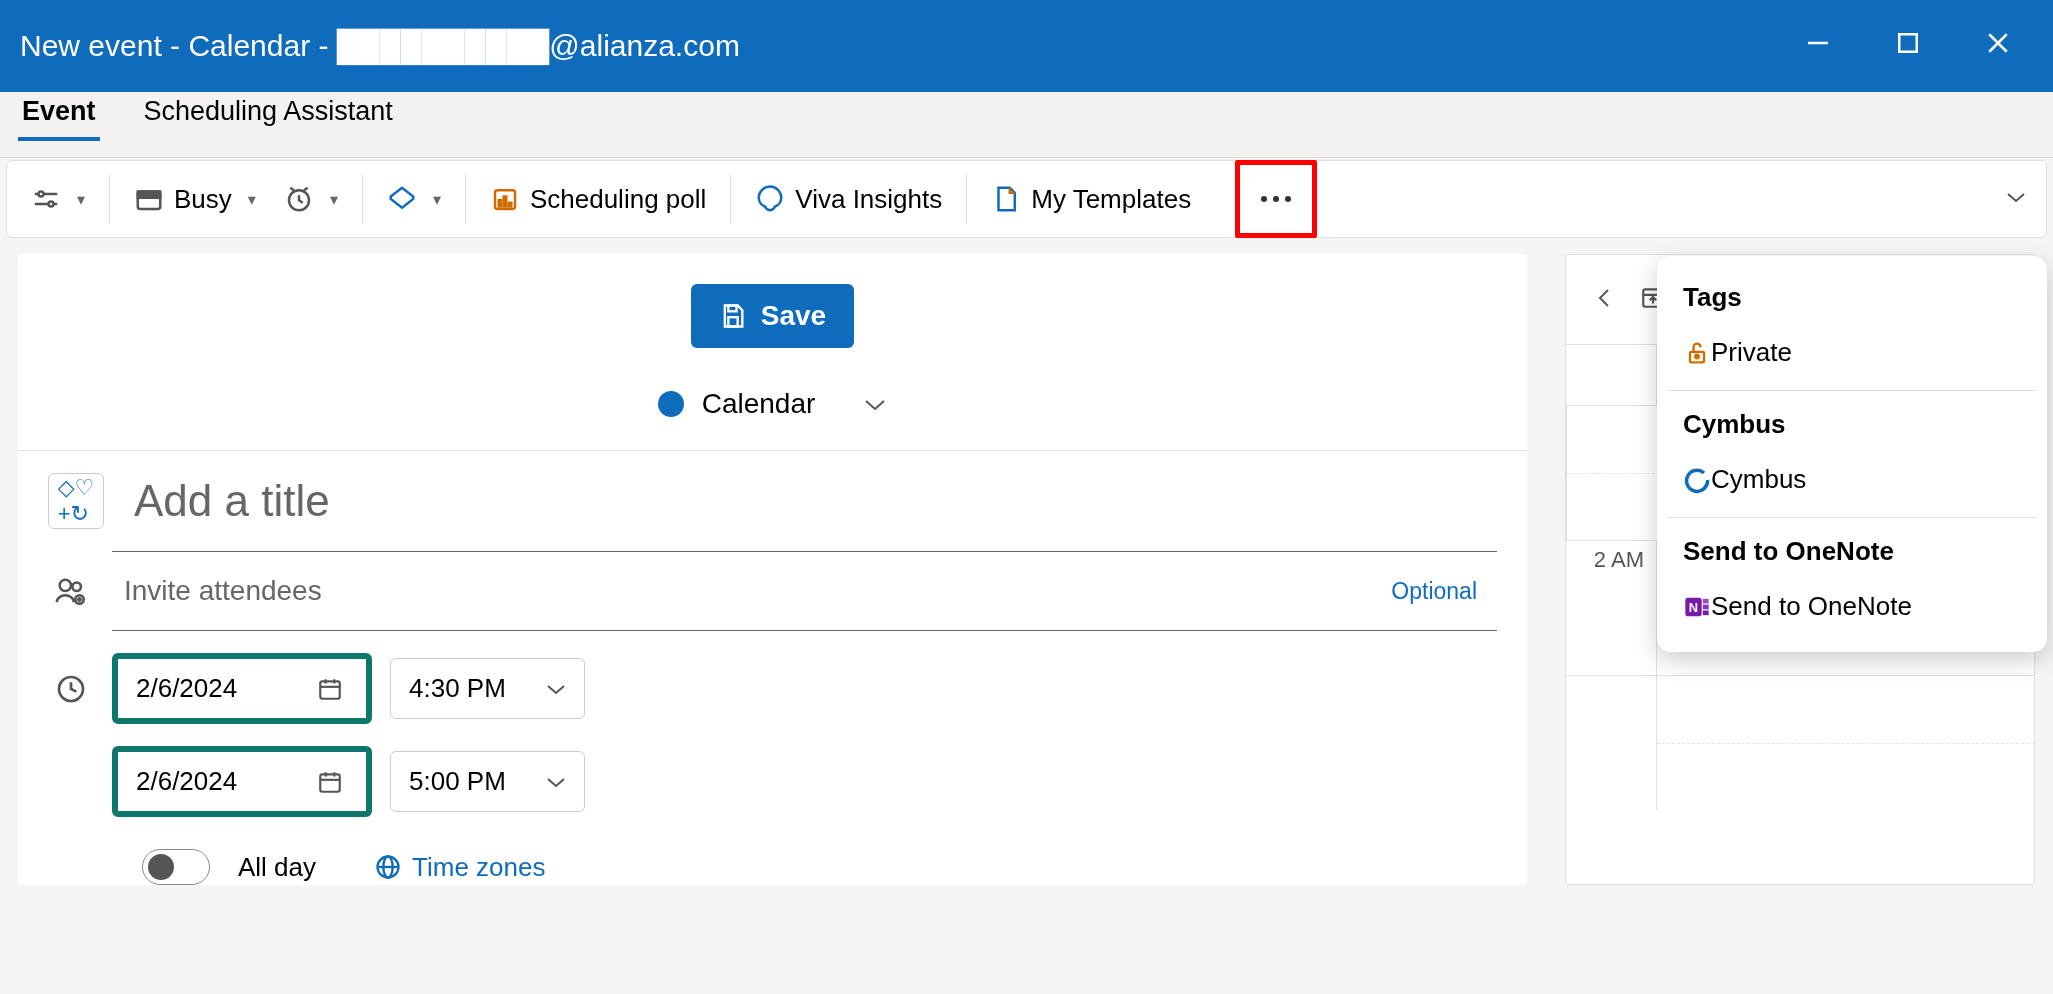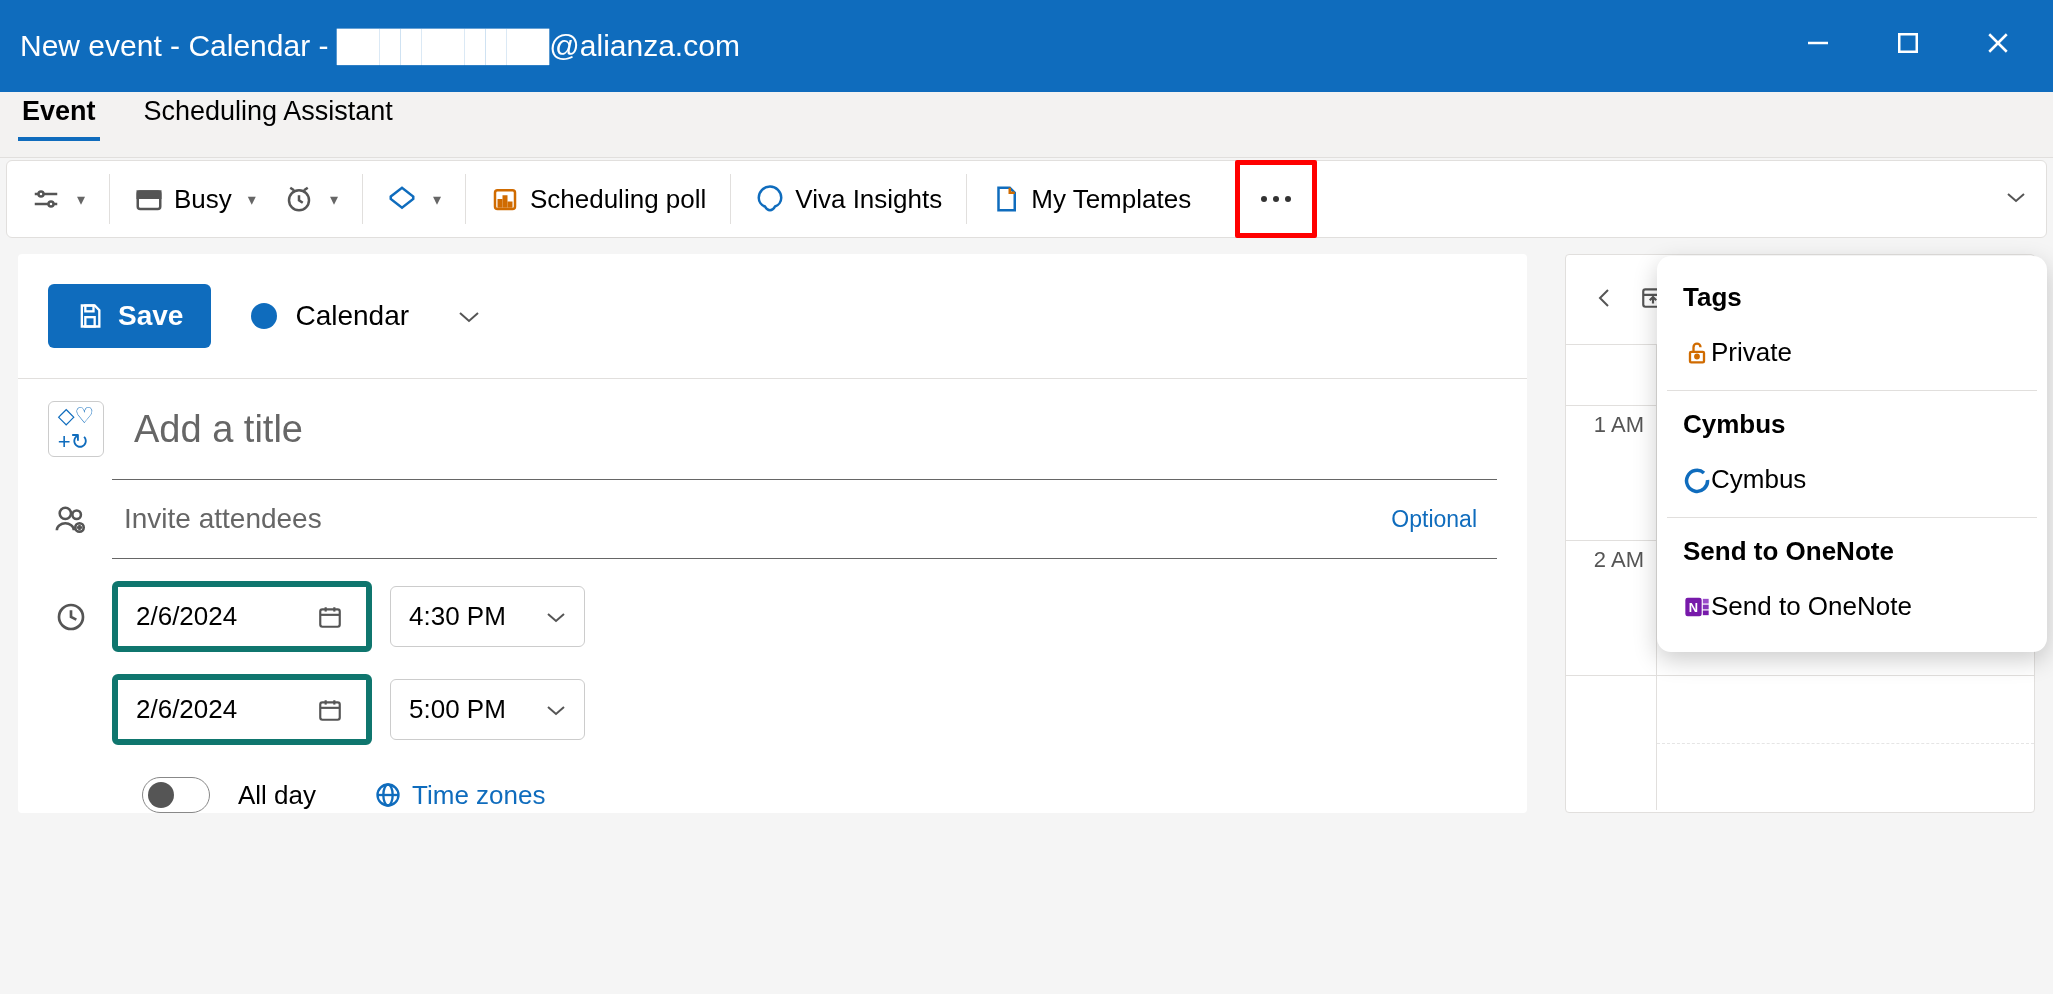--- a/index.html
+++ b/index.html
@@ -18,28 +18,28 @@
   .ribbon { height: 78px; background: #fff; display: flex; align-items: center; padding: 0 10px; border: 1px solid #e1dfdd; border-radius: 6px; margin: 2px 6px 0 6px; }
   .ribbon-sep { width: 1px; height: 50px; background: #e1dfdd; margin: 0 10px; }
   .ribbon-item { display: flex; align-items: center; gap: 10px; padding: 8px 14px; font-size: 26px; cursor: pointer; border-radius: 4px; }
   .ribbon .caret { font-size: 16px; color: #666; margin-left: 6px; }
   .ribbon-highlight { border: 5px solid #ff0000; width: 82px; height: 78px; display:flex; align-items:center; justify-content:center; cursor:pointer; border-radius:2px;}
   .ribbon-expand { margin-left:auto; padding:10px; cursor:pointer;}
   
   .content { display: flex; margin-top: 16px; padding: 0 18px; gap: 38px; }
   
   .form-panel { flex: 1; background: #fff; border-radius: 4px; padding: 30px 0 0 0; }
-  .save-row { display: flex; align-items: center; gap: 40px; padding: 0 30px 30px 30px; border-bottom: 1px solid #e1dfdd; }
+  .save-row { display: flex; align-items: center; gap: 40px; padding: 0 30px 30px 30px; border-bottom: 1px solid #e1dfdd; flex-direction: column; }
   .save-btn { background: #0f6cbd; color: #fff; font-size: 28px; font-weight: 600; padding: 16px 28px; border-radius: 6px; display: flex; align-items: center; gap: 14px; cursor:pointer; }
   .cal-sel { display: flex; align-items: center; gap: 18px; font-size: 28px; cursor:pointer; }
   .cal-dot { width: 26px; height: 26px; border-radius: 50%; background: #0f6cbd; }
   
   .form-row { display: flex; align-items: center; padding: 22px 30px; gap: 30px; }
   .form-icon { width: 46px; display:flex; justify-content:center; color:#555; }
-  .title-input { font-size: 38px; border: none; outline: none; flex: 1; color: #333; }
+  .title-input { font-size: 44px; border: none; outline: none; flex: 1; color: #333; }
   .title-input::placeholder { color: #666; }
   .attendee-input { font-size: 28px; border:none; outline:none; flex:1; }
   .attendee-input::placeholder { color: #666; }
   .optional-link { color: #0f6cbd; font-size: 23px; cursor:pointer; margin-right:20px;}
   
   .underline { border-bottom: 1px solid #666; margin-left: 94px; margin-right:30px; }
   
   .date-btn { border: 6px solid #0f766e; border-radius: 6px; padding: 14px 18px; display:flex; align-items:center; gap:80px; font-size:26px; min-width:260px; cursor:pointer; background:#fff;}
   .time-btn { border: 1px solid #ccc; border-radius: 6px; padding: 14px 18px; display:flex; align-items:center; gap:40px; font-size:26px; min-width:190px; cursor:pointer; background:#fff;}
   
@@ -296,21 +296,20 @@
           </svg>
       </span>
       <span style="margin-left:10px;">Fri, February 9</span>
     </div>
     <div class="time-slots">
       <div class="gutter">
           <div class="label"></div>
           <div class="area"></div>
         </div>
       <div class="time-slot">
-        <div class="label">1 AM</div>
         <div class="area"></div>
       </div>
       <div class="time-slot">
         <div class="label">2 AM</div>
         <div class="area"></div>
       </div>
       <div class="time-slot">
         <div class="label"></div>
           <div class="area"></div>
       </div>

